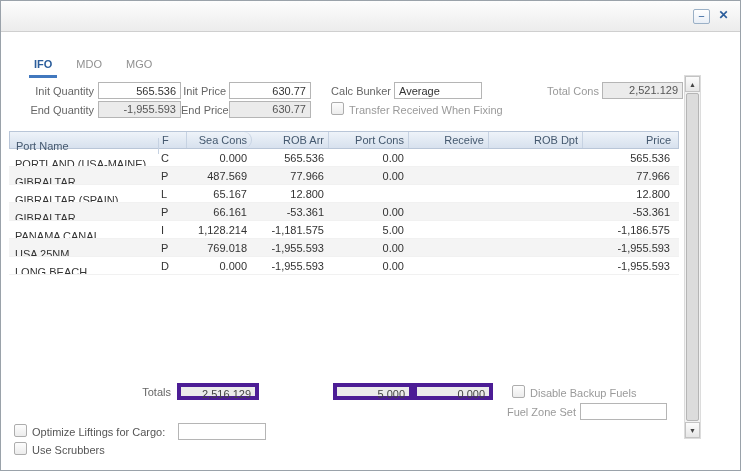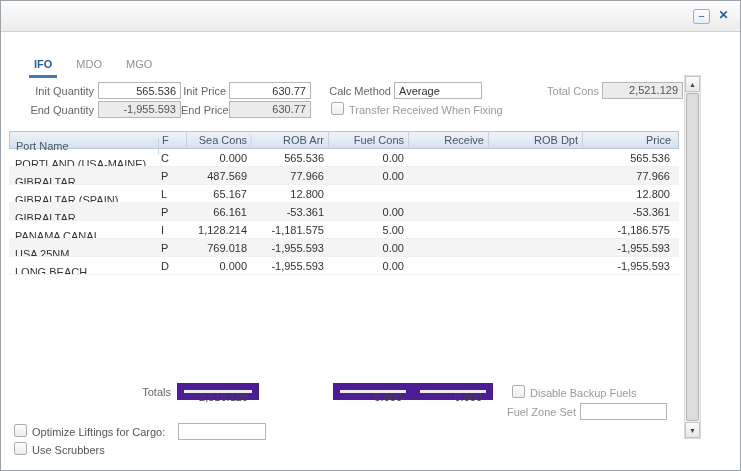--- a/index.html
+++ b/index.html
@@ -48,21 +48,21 @@
   .c0 { width:149px; text-align:left;  padding-left:6px;margin-top:6px; }
   .c1 { width:28px;  text-align:left;  padding-left:3px; }
   .c2 { width:65px;  text-align:right; padding-right:4px;border-radius:8px; }
   .c3 { width:77px;  text-align:right; padding-right:4px; }
   .c4 { width:80px;  text-align:right; padding-right:4px; }
   .c5 { width:80px;  text-align:right; padding-right:4px; }
   .c6 { width:92px;  text-align:right; padding-right:4px; }
   .c7 { width:94px;  text-align:right; padding-right:4px; }
 
   
-  .tbox { position:absolute; height:17px; border:7px solid #4c1d95; background:#ebebeb; color:#444;
+  .tbox { position:absolute; height:17px; border:4px solid #4c1d95; background:#ebebeb; color:#444;
           text-align:right; padding:0 4px; line-height:15px; }
 
   
   .sbar { position:absolute; left:683px; top:74px; width:17px; height:364px; background:#f2f2f2; border:1px solid #dcdcdc; }
   .sbtn { position:absolute; left:0; width:15px; height:16px; background:linear-gradient(#fcfcfc,#e6e6e6);
           border:1px solid #c3c3c3; text-align:center; line-height:15px; font-size:7px; color:#444; }
   .sbtn.up { top:0; }
   .sbtn.down { bottom:0; }
   .sthumb { position:absolute; left:1px; top:17px; width:13px; height:328px; background:#dcdcdc;
             border:1px solid #b5b5b5; border-radius:2px; }
@@ -82,39 +82,39 @@
   <div class="tabs">
     <div class="tab active">IFO</div>
     <div class="tab">MDO</div>
     <div class="tab">MGO</div>
   </div>
 
   <div class="lbl right" style="left:6px; top:84px; width:87px;">Init Quantity</div>
   <input class="fld num" style="left: 97px; top: 81px; width: 83px;" value="565.536">
   <div class="lbl right" style="left:180px; top:84px; width:45px;">Init Price</div>
   <input class="fld num" style="left: 228px; top: 81px; width: 82px;" value="630.77">
-  <div class="lbl right" style="left:312px; top:84px; width:78px;">Calc Method</div>
+  <div class="lbl right" style="left:312px; top:84px; width:78px;">Calc Bunker</div>
   <input class="fld" style="left: 393px; top: 81px; width: 88px;" value="Average">
   <div class="lbl right dim" style="left:518px; top:84px; width:80px;text-align:right;">Total Cons</div>
   <div class="fld num ro" style="left:601px; top:81px; width:81px; line-height:15px;">2,521.129</div>
 
   <div class="lbl right" style="left:6px; top:103px; width:87px;">End Quantity</div>
   <div class="fld num ro" style="left:97px; top:100px; width:83px; line-height:15px;">-1,955.593</div>
   <div class="lbl right" style="left:180px; top:103px; width:45px;">End Price</div>
   <div class="fld num ro" style="left:228px; top:100px; width:82px; line-height:15px;">630.77</div>
   <span class="cb" style="left:330px; top:101px;"></span>
   <div class="lbl dim" style="left:348px; top:103px;">Transfer Received When Fixing</div>
 
   <div class="grid">
     <div class="thead">
         <div class="hcell c0">Port Name</div>
         <div class="hcell c1">F</div>
         <div class="hcell c2">Sea Cons</div>
         <div class="hcell c3">ROB Arr</div>
-        <div class="hcell c4">Fuel Cons</div>
+        <div class="hcell c4">Port Cons</div>
         <div class="hcell c5">Receive</div>
         <div class="hcell c7">ROB Dpt</div>
         <div class="hcell c6">Price</div>
       </div>
     <div class="tbody">
         <div class="trow">
           <div class="cell c0">PORTLAND (USA-MAINE)</div>
           <div class="cell c1">C</div>
           <div class="cell c2">0.000</div>
           <div class="cell c3">565.536</div>

